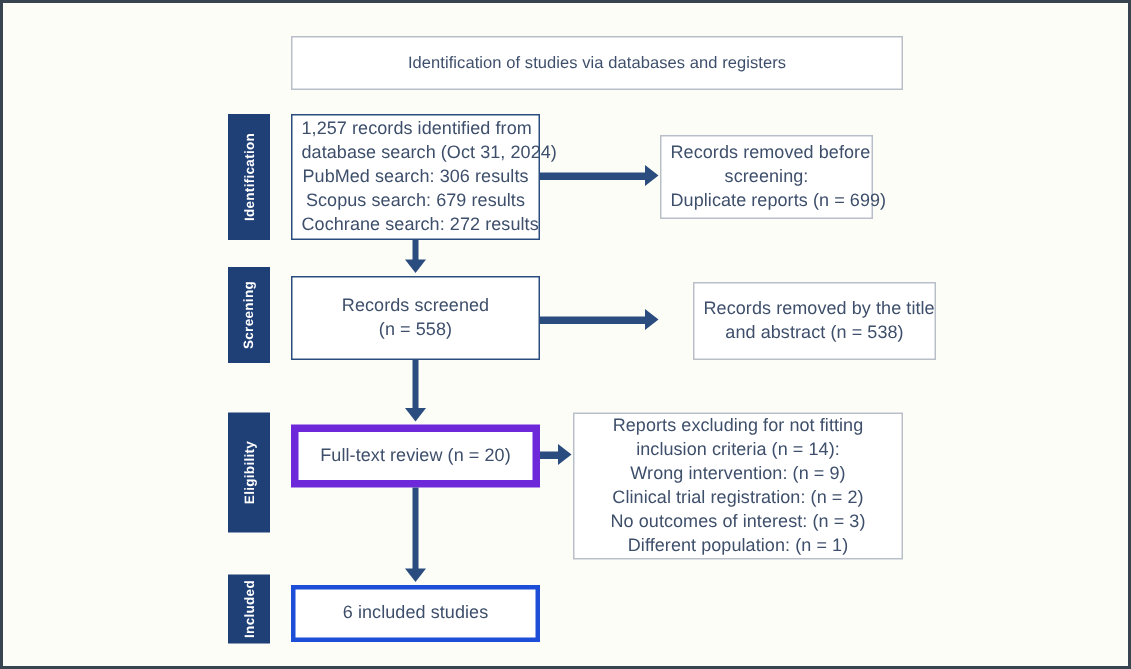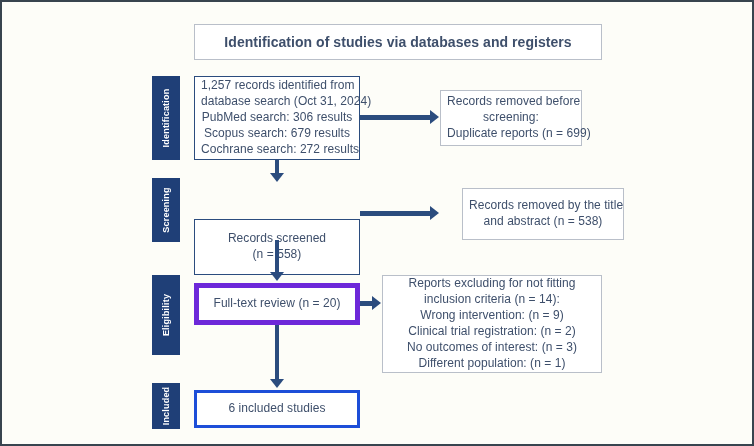--- a/index.html
+++ b/index.html
@@ -30,26 +30,25 @@
     text-align:center;
     line-height:1.33;
     font-size:12px;
     letter-spacing:0.05px;
     padding:3px 6px;
   }
   .box .lines{width:100%;}
   .box .lines span{display:block;white-space:nowrap;}
   .title-box{
     left:192px;top:22px;width:408px;height:36px;
-    font-size:14px;
-    font-weight:bold;
+    font-size:11px;
   }
   .b-ident-left{left:192px;top:74px;width:166px;height:84px;border:1px solid #2b4c7e;}
   .b-ident-right{left:438px;top:88px;width:142px;height:56px;justify-content:center;}
-  .b-screen-left{left:192px;top:182px;width:166px;height:56px;border:1px solid #2b4c7e;margin-top:35px;}
+  .b-screen-left{left:192px;top:182px;width:166px;height:56px;border:1px solid #2b4c7e;}
   .b-screen-right{left:460px;top:186px;width:162px;height:52px;}
   .b-elig-left{left:192px;top:281px;width:166px;height:42px;border:5px solid #6d28d9;}
   .b-elig-right{left:380px;top:273px;width:220px;height:98px;}
   .b-incl-left{left:192px;top:388px;width:166px;height:38px;border:3px solid #1d4ed8;}
 
   
   .tab{
     position:absolute;
     left:150px;width:28px;
     background:#1f3f77;

